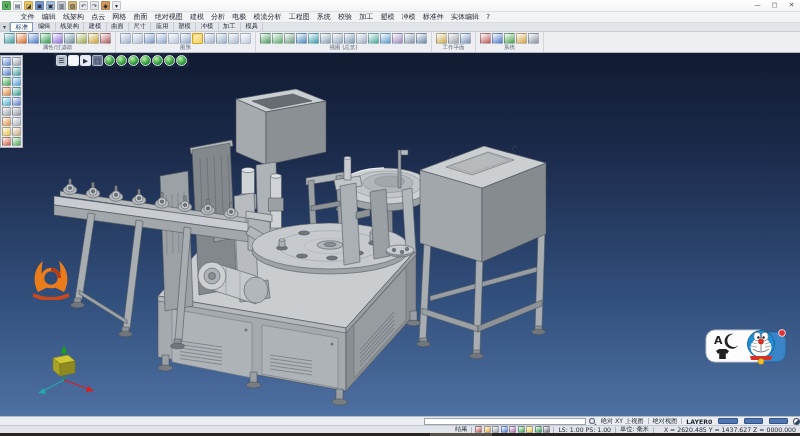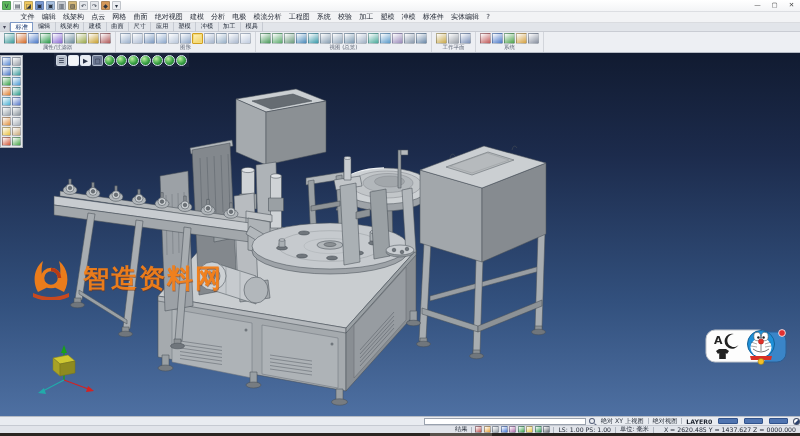--- a/index.html
+++ b/index.html
@@ -542,21 +542,20 @@
     </div>
 
   <div class="watermark">
     <svg width="46" height="44" viewBox="0 0 46 44">
       <path d="M10,36 C4,26 6,12 15,5 C12,16 14,26 20,31 Z" fill="#f57f17"></path>
       <path d="M36,36 C42,26 40,12 31,5 C34,16 32,26 26,31 Z" fill="#f57f17"></path>
       <circle cx="23" cy="22" r="8.5" fill="none" stroke="#f57f17" stroke-width="3.5"></circle>
       <path d="M23,13.5 A8.5,8.5 0 0 1 31.5,22" stroke="#c03a10" stroke-width="3.5" fill="none"></path>
       <path d="M5,37 Q23,45 41,37 L41,41 Q23,49 5,41 Z" fill="#d2491a"></path>
     </svg>
-    <span class="wm-text">智造资料网</span>
   </div>
 
   <div class="ime">
     <svg width="84" height="44" viewBox="0 0 84 44">
       <rect x="40" y="8" rx="9" width="42" height="30" fill="#3a85c8" stroke="#2a5f96"></rect>
       <rect x="2" y="6" rx="9" width="62" height="32" fill="#fdfdfd" stroke="#c0c4ca"></rect>
       <text x="10" y="20" font-size="11" font-weight="bold" fill="#222">A</text>
       <path d="M30,10 a6.5,6.5 0 1 0 4.5,11 a7.5,7.5 0 1 1 -4.5,-11" fill="#222"></path>
       <path d="M12,27 l3,-2 h7 l3,2 -2,3 -1.2,-1 v6 h-6.6 v-6 l-1.2,1 Z" fill="#222"></path>
       <g>

